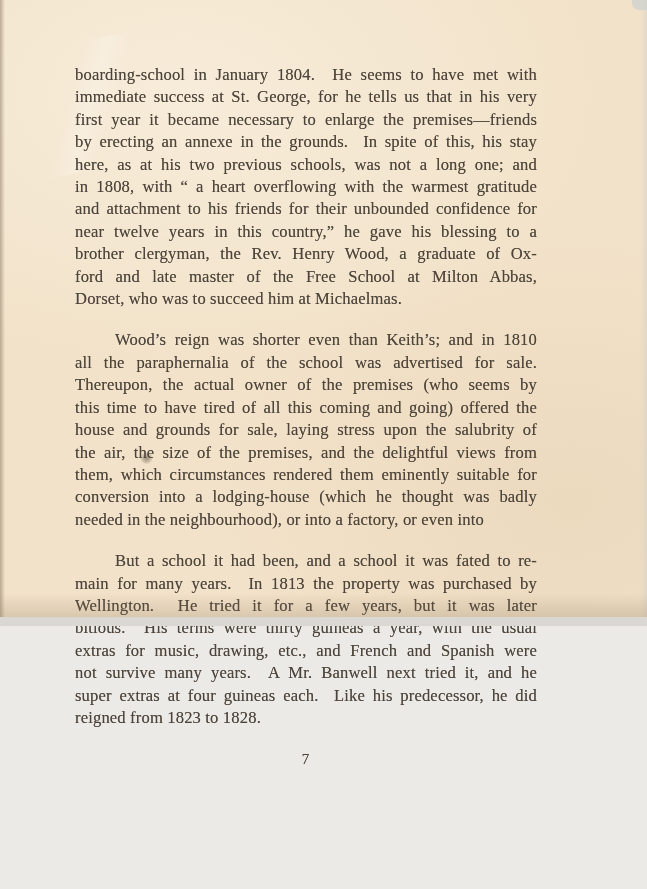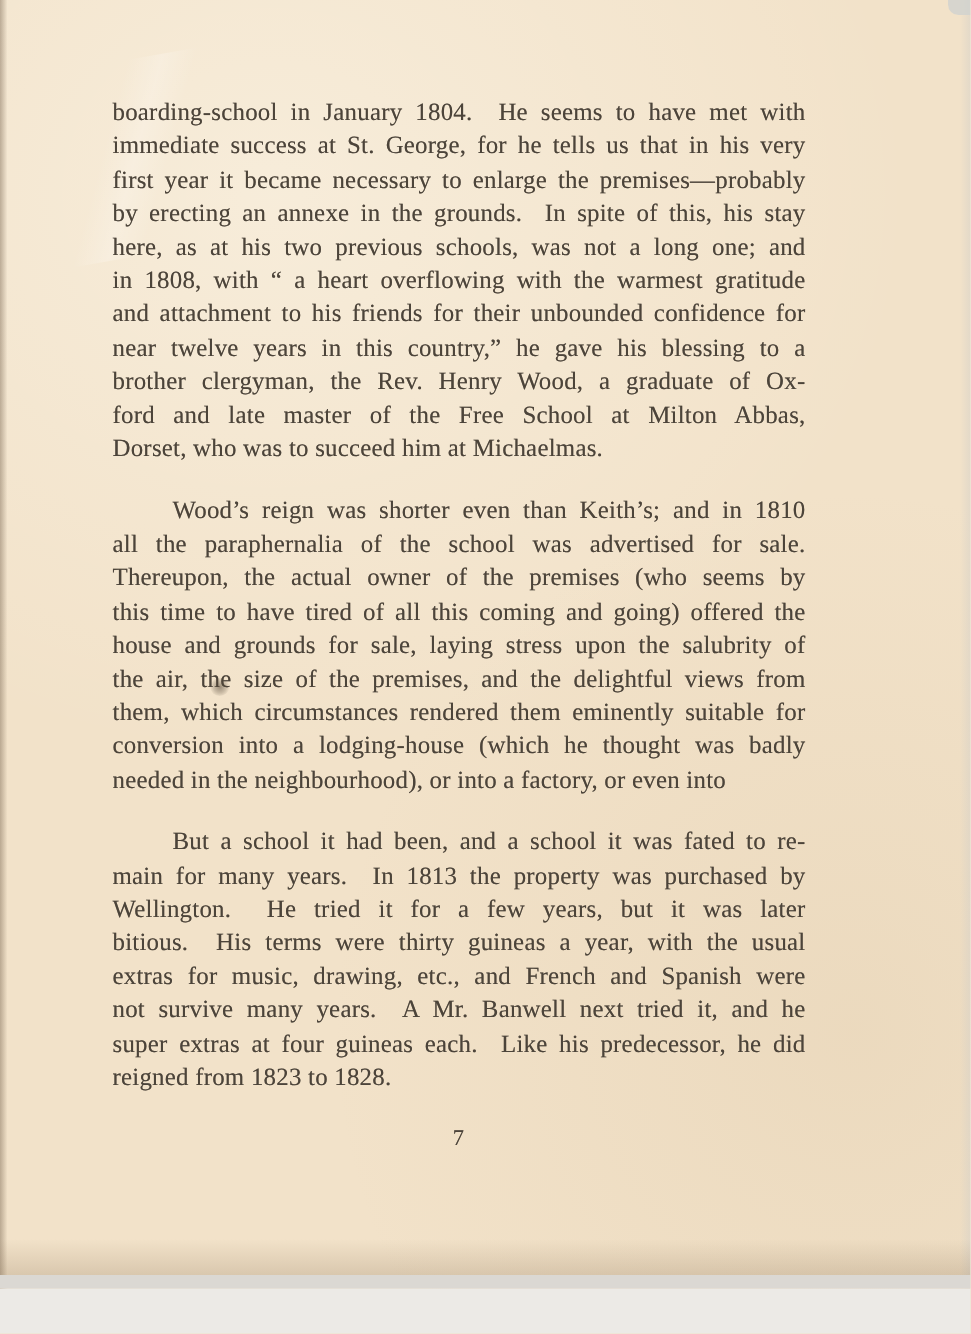--- a/index.html
+++ b/index.html
@@ -4,21 +4,21 @@
 <style>
   html, body { margin: 0; padding: 0; }
   body {
     width: 647px; height: 889px;
     overflow: hidden;
     background: #eceae6;
     position: relative;
   }
   .paper {
     position: absolute; left: 0; top: 0;
-    width: 647px; height: 859px;
+    width: 647px; height: 626px;
     background:
       radial-gradient(120% 80% at 28% 15%, rgba(255,252,243,0.40) 0%, rgba(255,252,243,0) 55%),
       radial-gradient(90% 70% at 88% 80%, rgba(198,170,128,0.15) 0%, rgba(198,170,128,0) 60%),
       var(--paper, #f2e2c9);
   }
   .crease {
     position: absolute; left: -30px; top: 40px; width: 240px; height: 130px;
     background: linear-gradient(115deg, rgba(255,255,255,0) 42%, rgba(255,255,255,0.22) 50%, rgba(255,255,255,0) 58%);
     transform: rotate(-10deg);
     pointer-events: none;
@@ -73,21 +73,21 @@
 </head>
 <body>
 
 <div class="paper">
   <div class="crease"></div>
 
   <div class="text-block">
     <div class="paragraph">
         <div class="line">boarding-school in January 1804.&nbsp; He seems to have met with</div>
         <div class="line">immediate success at St. George, for he tells us that in his very</div>
-        <div class="line">first year it became necessary to enlarge the premises—probably</div>
+        <div class="line">first year it became necessary to enlarge the premises—friends</div>
         <div class="line">by erecting an annexe in the grounds.&nbsp; In spite of this, his stay</div>
         <div class="line">here, as at his two previous schools, was not a long one; and</div>
         <div class="line">in 1808, with “ a heart overflowing with the warmest gratitude</div>
         <div class="line">and attachment to his friends for their unbounded confidence for</div>
         <div class="line">near twelve years in this country,” he gave his blessing to a</div>
         <div class="line">brother clergyman, the Rev. Henry Wood, a graduate of Ox-</div>
         <div class="line">ford and late master of the Free School at Milton Abbas,</div>
         <div class="line">Dorset, who was to succeed him at Michaelmas.</div>
       </div>
     <div class="paragraph indented">

